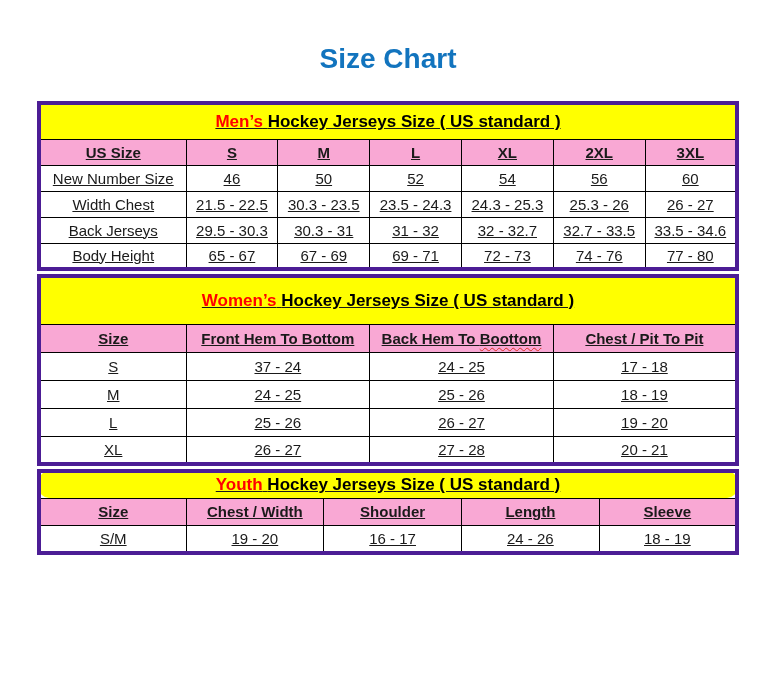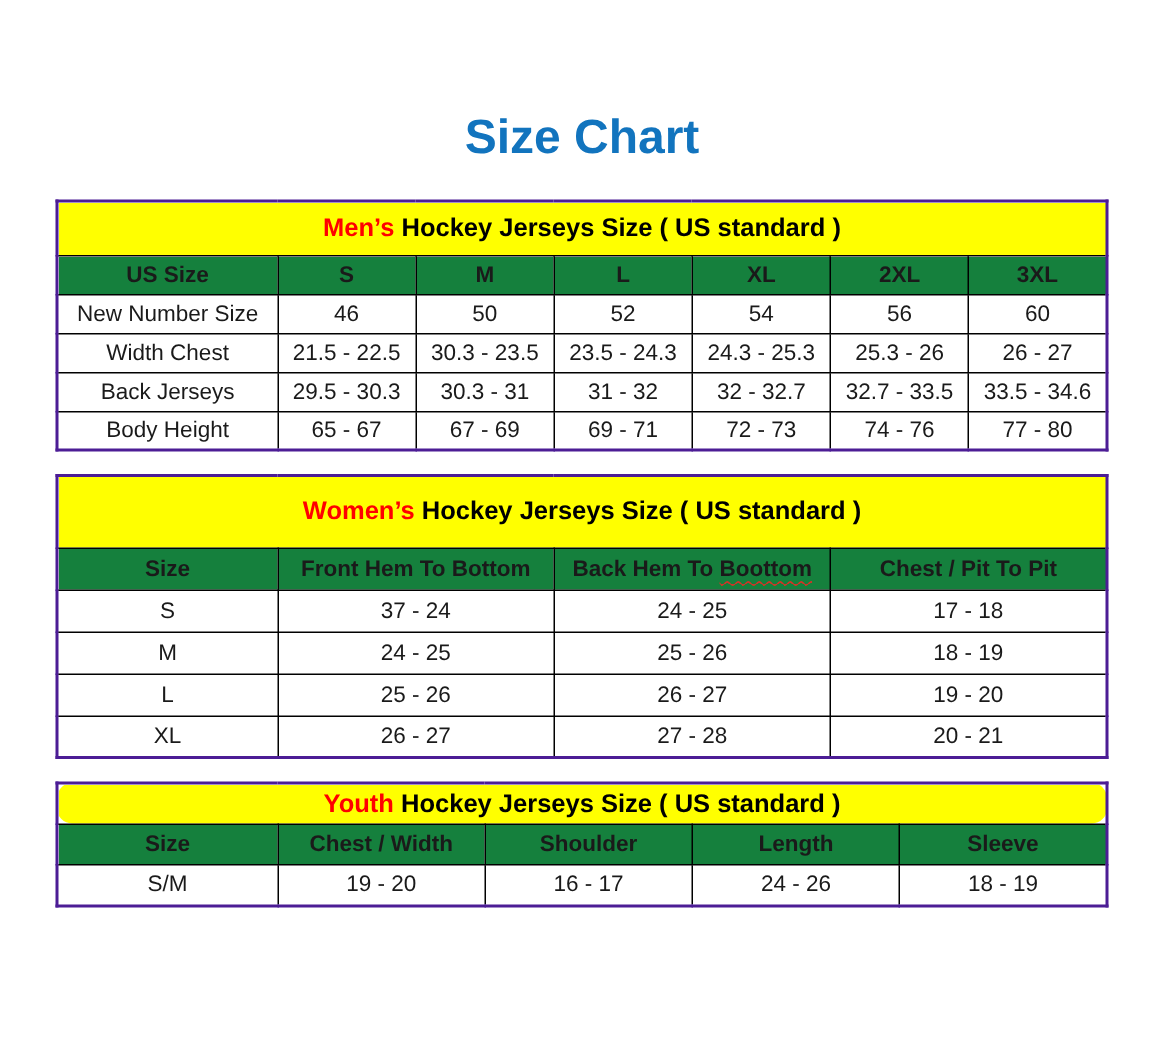--- a/index.html
+++ b/index.html
@@ -7,31 +7,32 @@
   body {
     width: 776px; height: 692px;
     background: #ffffff;
     font-family: "Liberation Sans", sans-serif;
     color: #1a1a1a;
     overflow: hidden;
   }
   .title {
     text-align: center;
     color: #1274be;
-    font-size: 32px;
+    font-size: 28px;
     font-weight: bold;
-    margin: 72px 0 23px 0;
+    margin: 40px 0 23px 0;
     line-height: 38px;
   }
   table.sec {
     border-collapse: collapse;
     table-layout: fixed;
     width: 702px;
-    margin: 0 auto 15px auto;
-    border: 2px solid #4c1d95;
+    margin: 0 auto 3px auto;
+    border: 4px solid #4c1d95;
+    text-decoration: underline;
   }
   table.sec th, table.sec td {
     border: 1px solid #000;
     text-align: center;
     vertical-align: middle;
     padding: 0 2px;
     white-space: nowrap;
     overflow: hidden;
   }
   col.c-label { width: 147px; }
@@ -41,21 +42,21 @@
     font-weight: bold;
     color: #000;
   }
   .men   tr.band th { height: 36px; }
   .women tr.band th { height: 48px; }
   .youth tr.band th { height: 27px; border-radius: 10px; }
   .hl { color: #ff0000; }
   tr.cols th {
     font-size: 15px;
     font-weight: bold;
-    background: #15803d;
+    background: #f9a8d4;
   }
   .men   tr.cols th { height: 26px; }
   .women tr.cols th { height: 28px; }
   .youth tr.cols th { height: 27px; }
   table.sec td { font-size: 15px; font-weight: normal; }
   .men   td { height: 26px; }
   .women td { height: 28px; }
   .youth td { height: 28px; }
   td.bold { font-weight: bold; }
   .squiggle {

